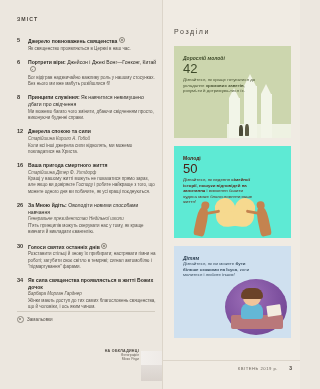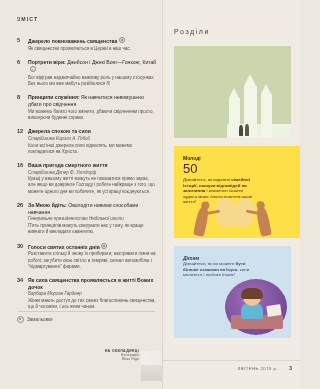--- a/index.html
+++ b/index.html
@@ -124,21 +124,21 @@
   .tri{position:absolute;width:0;height:0;border-style:solid;border-color:transparent;border-bottom-color:#f2f5e8;}
   .t1{left:4px;bottom:40px;border-width:0 5.5px 10px 5.5px;}
   .t2{left:19px;bottom:52px;border-width:0 6.5px 12px 6.5px;}
   .t3{left:36px;bottom:44px;border-width:0 5.5px 10px 5.5px;}
   .couple{position:absolute;left:14px;bottom:2px;}
   .cfig{position:absolute;bottom:0;width:4px;height:11px;background:#4b4a38;border-radius:45% 45% 10% 10%;}
   .cfig.a{left:0;}
   .cfig.b{left:6px;height:12px;background:#5c5a44;}
 
   
-  #card-youth{top:146px;height:92px;background:#fde047;padding-left:16px;}
+  #card-youth{top:146px;height:92px;background:#5eead4;}
   .heart-art{position:absolute;left:0;right:0;bottom:2px;height:44px;}
   .half{position:absolute;bottom:9px;width:20px;height:22px;background:#f6d98f;}
   .half.l{left:42px;border-radius:14px 2px 2px 14px;transform:rotate(-8deg);}
   .half.r{left:60px;border-radius:2px 14px 14px 2px;transform:rotate(8deg);}
   .half::before{
     content:"";position:absolute;top:-7px;width:20px;height:14px;background:#f6d98f;border-radius:10px 10px 0 0;
   }
   .half.l::before{left:0;}
   .half.r::before{left:0;}
   .pfig{position:absolute;bottom:0;width:11px;height:30px;background:#c4834f;border-radius:45% 45% 18% 18%;}
@@ -301,20 +301,25 @@
         <div class="sp spire2"></div>
         <div class="sp spire3"></div>
         <div class="tri t1"></div>
         <div class="tri t2"></div>
         <div class="tri t3"></div>
         <div class="couple">
           <span class="cfig a"></span>
           <span class="cfig b"></span>
         </div>
       </div>
+      <div class="card-inner">
+        <p class="card-aud">Дорослій молоді</p>
+        <p class="card-num">42</p>
+        <p class="card-desc"><span>Дізнайтеся, як краще готуватися до укладання </span><b>храмових заветів</b><span>, розумі-ти й дотримува-тися їх.</span></p>
+      </div>
     </div>
 
     <div class="card" id="card-youth">
       <div class="heart-art">
         <span class="half l"></span>
         <span class="half r"></span>
         <span class="pfig left">
             <span class="head"></span>
           </span>
         <span class="pfig right">

